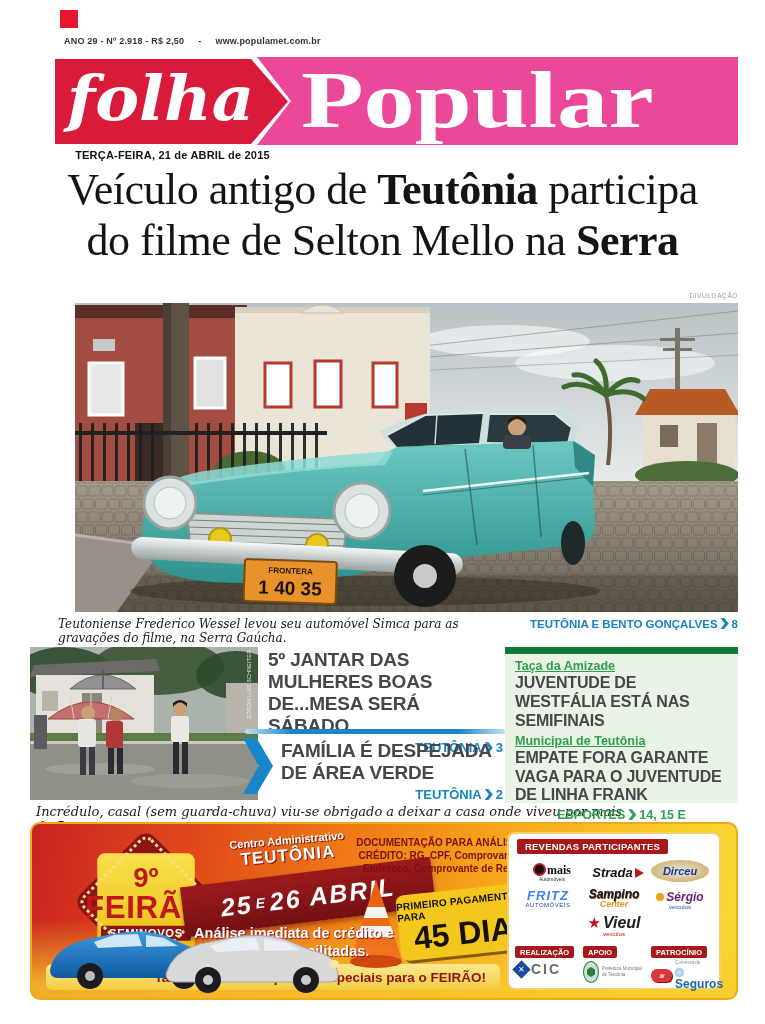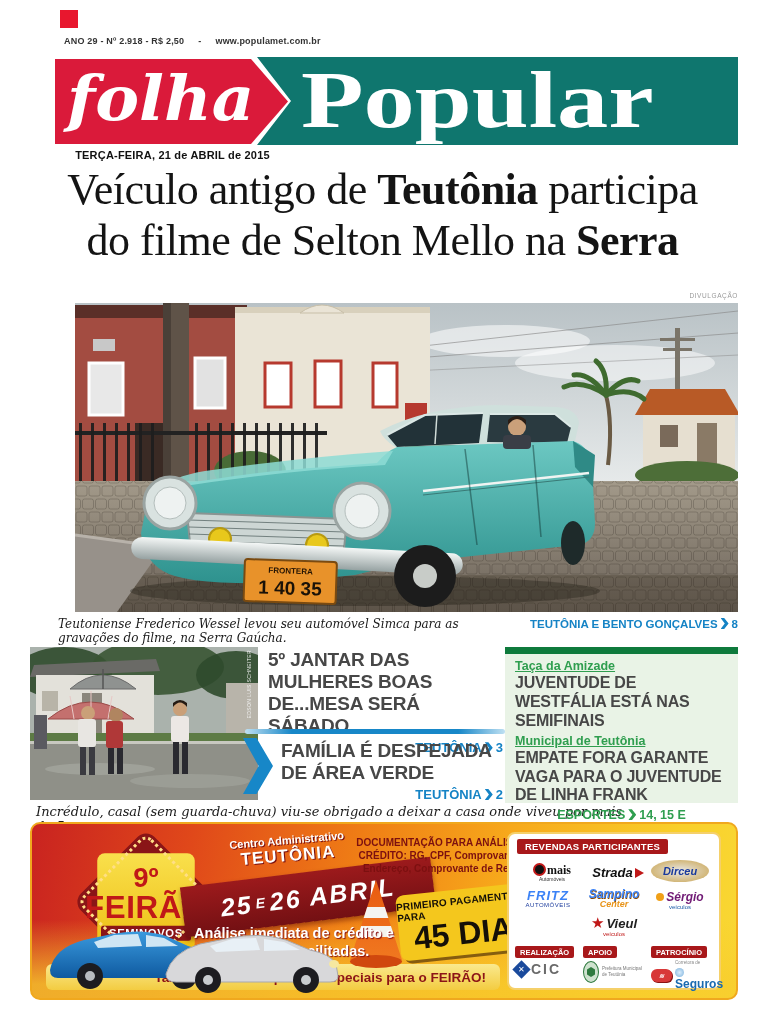--- a/index.html
+++ b/index.html
@@ -6,21 +6,21 @@
   #page{position:relative;width:765px;height:1024px;background:#fff;overflow:hidden;
         font-family:"Liberation Sans",sans-serif;color:#222;}
   .abs{position:absolute;}
 
   
   #brand-mark{left:60px;top:10px;width:18px;height:18px;background:#e8172e;}
   #info-line{left:64px;top:36px;font-size:9px;font-weight:bold;color:#333;letter-spacing:.2px;}
   #info-line .site{margin-left:14px;}
   #info-line .sep{margin-left:14px;}
   #masthead{left:55px;top:57px;width:683px;height:88px;}
-  .mh-blue{position:absolute;left:202px;top:0;width:481px;height:88px;background:#0f766e;
+  .mh-blue{position:absolute;left:202px;top:0;width:481px;height:88px;background:#ec4899;
            clip-path:polygon(0 0,100% 0,100% 100%,0 100%,34px 50%);}
   .mh-blue .word{position:absolute;left:44px;top:1px;color:#fff;font-family:"Liberation Serif",serif;
            font-weight:bold;font-size:80px;line-height:84px;transform:scaleX(1.28);transform-origin:left center;white-space:nowrap;}
   .mh-red{position:absolute;left:0;top:2px;width:233px;height:85px;background:#da1a3a;
            clip-path:polygon(0 0,196px 0,100% 50%,196px 100%,0 100%);}
   .mh-red .word{position:absolute;left:12px;top:-6px;color:#fff;font-family:"DejaVu Serif",serif;
            font-style:italic;font-weight:bold;font-size:62px;line-height:92px;transform:scaleX(1.06);transform-origin:left center;}
   #date-line{left:55px;top:149px;width:235px;text-align:center;font-size:11px;font-weight:bold;color:#111;letter-spacing:.2px;}
 
   
@@ -102,27 +102,27 @@
   .logo{width:66px;height:27px;display:flex;flex-direction:column;align-items:center;justify-content:center;line-height:1;}
   .lg-centro .t1{font-family:"Liberation Serif",serif;font-weight:bold;font-size:12px;color:#111;}
   .lg-centro .dot{display:inline-block;width:9px;height:9px;border:2.5px solid #c01818;border-radius:50%;background:#111;margin-right:1px;vertical-align:-2px;}
   .lg-centro .t2{font-size:5px;color:#333;}
   .lg-strada .t1{font-style:italic;font-weight:bold;font-size:13px;color:#111;}
   .lg-strada .tri{display:inline-block;width:0;height:0;border-left:9px solid #c01818;border-top:5px solid transparent;border-bottom:5px solid transparent;margin-left:2px;vertical-align:-1px;}
   .lg-dirceu{background:radial-gradient(#e8e8e8,#c9a24a);border-radius:50%;width:58px;height:22px;margin-top:2px;}
   .lg-dirceu .t1{font-style:italic;font-weight:bold;font-size:11px;color:#1a3a9c;}
   .lg-fritz .t1{font-style:italic;font-weight:bold;font-size:13px;color:#3b82f6;letter-spacing:1px;}
   .lg-fritz .t2{font-size:6px;color:#1a3a9c;letter-spacing:.5px;}
-  .lg-samp .t1{font-style:italic;font-weight:bold;font-size:12px;color:#3b82f6;text-shadow:.5px .5px 0 #8a4a00;text-align:right;}
+  .lg-samp .t1{font-style:italic;font-weight:bold;font-size:12px;color:#0f172a;text-shadow:.5px .5px 0 #8a4a00;text-align:right;}
   .lg-samp .t2{font-style:italic;font-weight:bold;font-size:9px;color:#e8941a;}
   .lg-sergio .t1{font-style:italic;font-weight:bold;font-size:12px;color:#701a75;}
   .lg-sergio .sun{display:inline-block;width:8px;height:8px;border-radius:50%;background:#f0a018;margin-right:2px;}
   .lg-sergio .t2{font-size:6px;color:#1a5aa8;}
   .lg-vieul .star{color:#c01818;font-size:15px;line-height:.8;margin-right:2px;}
-  .lg-vieul .t1{font-style:italic;font-weight:bold;font-size:13px;color:#222;}
+  .lg-vieul .t1{font-style:italic;font-weight:bold;font-size:16px;color:#222;}
   .lg-vieul .t2{font-size:6px;color:#c01818;}
   .org-row{position:absolute;left:6px;top:112px;width:200px;display:flex;justify-content:space-between;}
   .org{width:64px;display:flex;flex-direction:column;align-items:flex-start;}
   .org .red-tag{font-size:7.5px;padding:1.5px 5px;margin-bottom:3px;}
   .org .body{display:flex;align-items:center;gap:3px;}
   .cic-diamond{width:13px;height:13px;background:#1a4a9c;transform:rotate(45deg);display:flex;align-items:center;justify-content:center;color:#fff;font-size:8px;}
   .cic-diamond span{transform:rotate(-45deg);}
   .cic-word{color:#6a6a6a;font-weight:bold;font-size:14px;letter-spacing:2px;}
   .seal{width:20px;height:20px;border-radius:50%;background:#cfe2cf;border:1.5px solid #2f7a3f;display:flex;align-items:center;justify-content:center;}
   .seal::after{content:"";width:8px;height:10px;background:#2f7a3f;clip-path:polygon(50% 0,100% 25%,100% 75%,50% 100%,0 75%,0 25%);}

